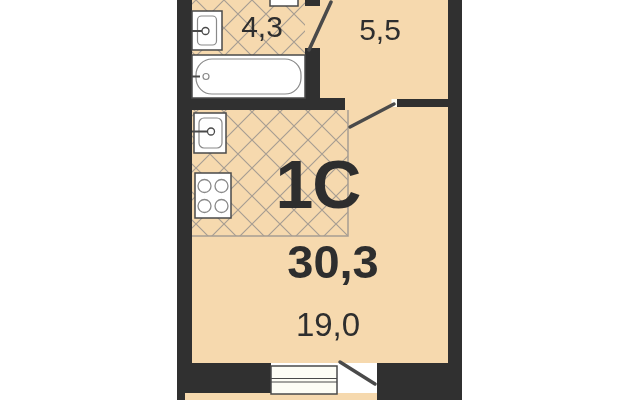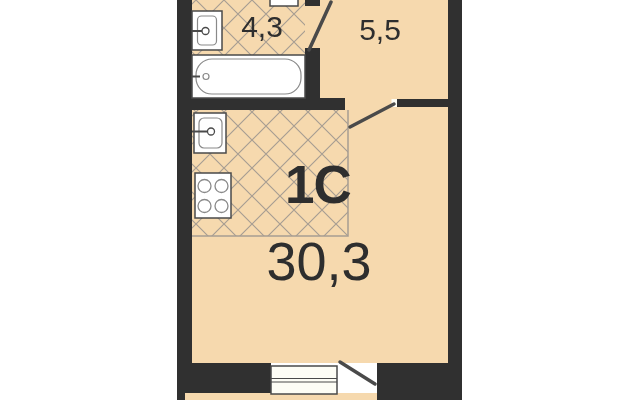--- a/index.html
+++ b/index.html
@@ -3,22 +3,22 @@
 <meta charset="utf-8">
 <style>
   html,body{margin:0;padding:0;background:#ffffff;}
   .stage{position:relative;width:640px;height:400px;background:#ffffff;overflow:hidden;
          font-family:"Liberation Sans",sans-serif;}
   .stage svg{position:absolute;left:0;top:0;}
   .lbl{position:absolute;transform:translate(-50%,-50%);color:#2e2e2e;white-space:nowrap;
        line-height:1;}
   .lbl-small{font-size:30px;font-weight:400;}
   .lbl-living{font-size:33px;font-weight:400;}
-  .lbl-code{font-size:53px;font-weight:700;letter-spacing:-1px;}
-  .lbl-total{font-size:54px;font-weight:400;}
+  .lbl-code{font-size:68px;font-weight:700;letter-spacing:-1px;}
+  .lbl-total{font-size:47px;font-weight:700;margin-left:14px;}
 </style>
 </head>
 <body>
 
 <div class="stage">
 
   <svg width="640" height="400" viewBox="0 0 640 400">
     <defs>
       <pattern id="hatch" patternUnits="userSpaceOnUse" width="28" height="28">
         <path d="M0 0 L28 28 M28 0 L0 28" stroke="#a79d92" stroke-width="1.2" fill="none"></path>
@@ -89,14 +89,15 @@
       <line x1="309" y1="50" x2="331" y2="2"></line>
       <line x1="350" y1="127" x2="394" y2="104"></line>
       <line x1="340" y1="362" x2="375" y2="384"></line>
     </g>
   </svg>
 
   <div class="lbl lbl-small" style="left:262px;top:27px;">4,3</div>
   <div class="lbl lbl-small" style="left:380px;top:30px;text-align:right;">5,5</div>
   <div class="lbl lbl-code" style="left:318px;top:184px;">1C</div>
   <div class="lbl lbl-total" style="left:319px;top:261px;">30,3</div>
+  <div class="lbl lbl-living" style="left:328px;top:324px;">19,0</div>
 
 </div>
 
 </body></html>

